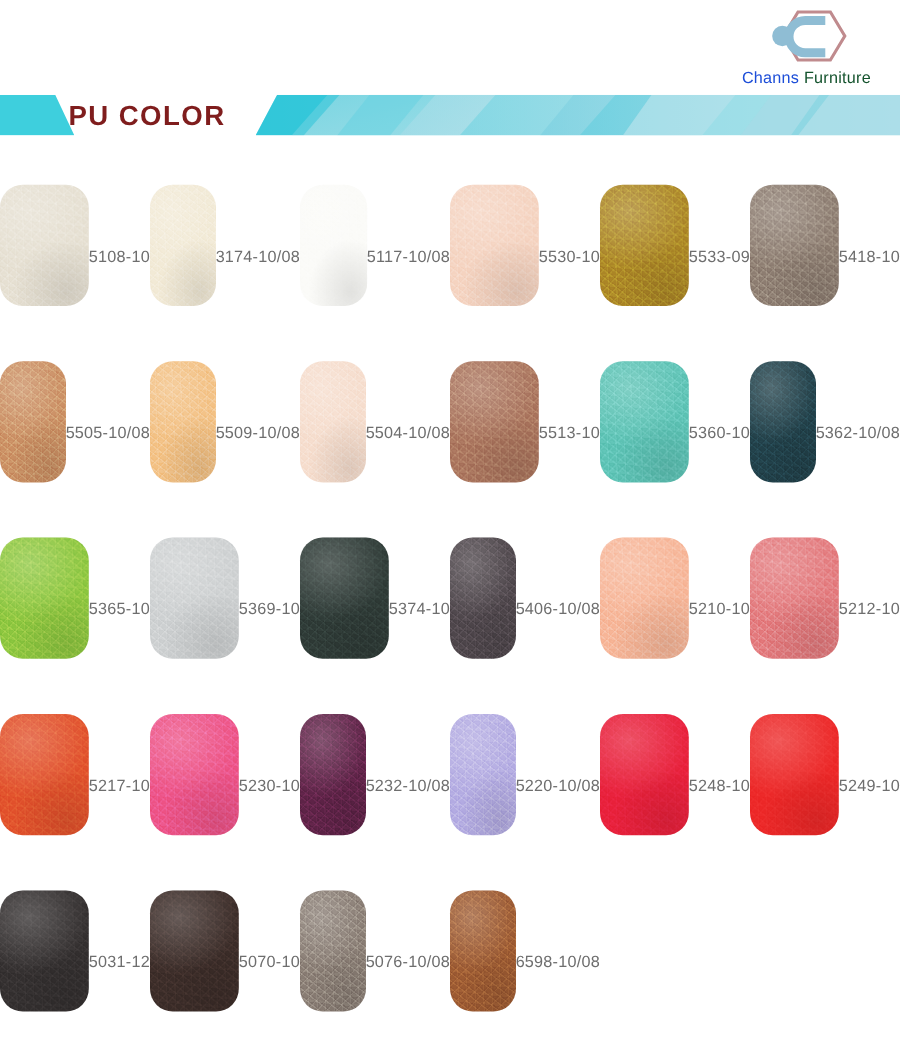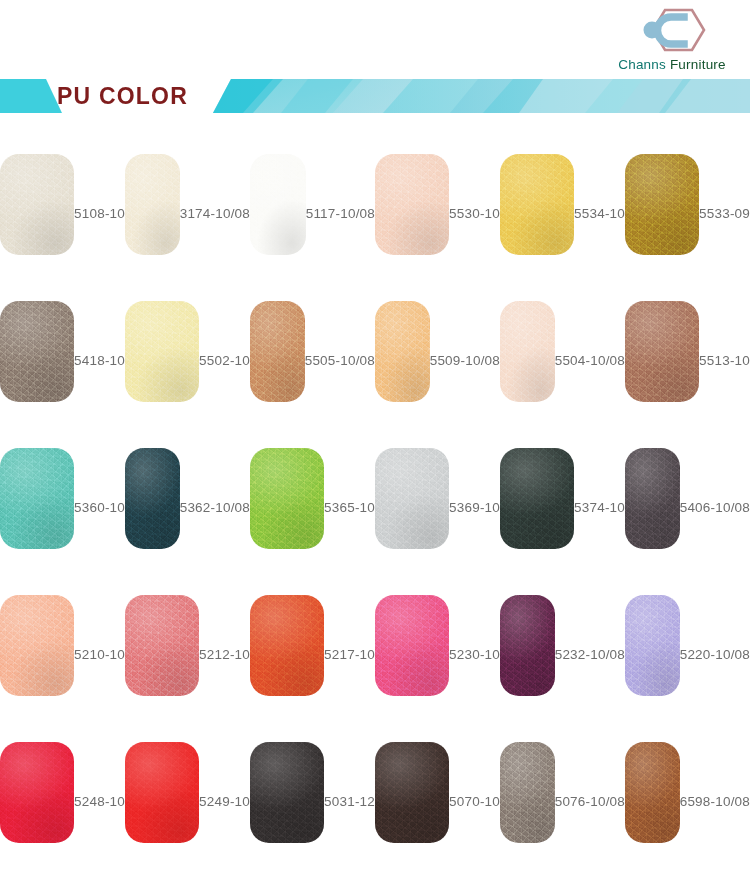--- a/index.html
+++ b/index.html
@@ -19,21 +19,21 @@
     width: 140px; height: 76px;
     display: flex; flex-direction: column;
     align-items: center; justify-content: flex-start;
   }
   .logo-mark { width: 74px; height: 52px; display: block; }
   .logo-word {
     margin-top: 1px;
     font-size: 13.5px; letter-spacing: .2px; white-space: nowrap;
     font-family: "Liberation Sans", sans-serif;
   }
-  .logo-word .w1 { color: #0f766e; text-align: center; }
+  .logo-word .w1 { color: #1d4ed8; text-align: center; }
   .logo-word .w2 { color: #14532d; }
 
   
   .banner {
     position: absolute; left: 0; top: 79px;
     width: 750px; height: 34px;
   }
   .banner-left {
     position: absolute; left: 0; top: 0; width: 62px; height: 34px;
     background: #3ecfdd;
@@ -162,37 +162,29 @@
     </div>
     <div class="cell">
       <div class="swatch" style="background-color: rgb(251, 251, 248);"></div>
       <div class="code">5117-10/08</div>
     </div>
     <div class="cell">
       <div class="swatch" style="background-color: rgb(245, 211, 192);"></div>
       <div class="code">5530-10</div>
     </div>
     <div class="cell">
-      <div class="swatch" style="background-color: rgb(236, 202, 85);"></div>
-      <div class="code">5534-10</div>
-    </div>
-    <div class="cell">
       <div class="swatch" style="background-color: rgb(171, 133, 38);"></div>
       <div class="code">5533-09</div>
     </div>
 
     <div class="cell">
       <div class="swatch" style="background-color: rgb(141, 125, 113);"></div>
       <div class="code">5418-10</div>
     </div>
     <div class="cell">
-      <div class="swatch" style="background-color: rgb(242, 233, 172);"></div>
-      <div class="code">5502-10</div>
-    </div>
-    <div class="cell">
       <div class="swatch" style="background-color: rgb(203, 143, 99);"></div>
       <div class="code">5505-10/08</div>
     </div>
     <div class="cell">
       <div class="swatch" style="background-color: rgb(243, 193, 132);"></div>
       <div class="code">5509-10/08</div>
     </div>
     <div class="cell">
       <div class="swatch" style="background-color: rgb(246, 221, 205);"></div>
       <div class="code">5504-10/08</div>

